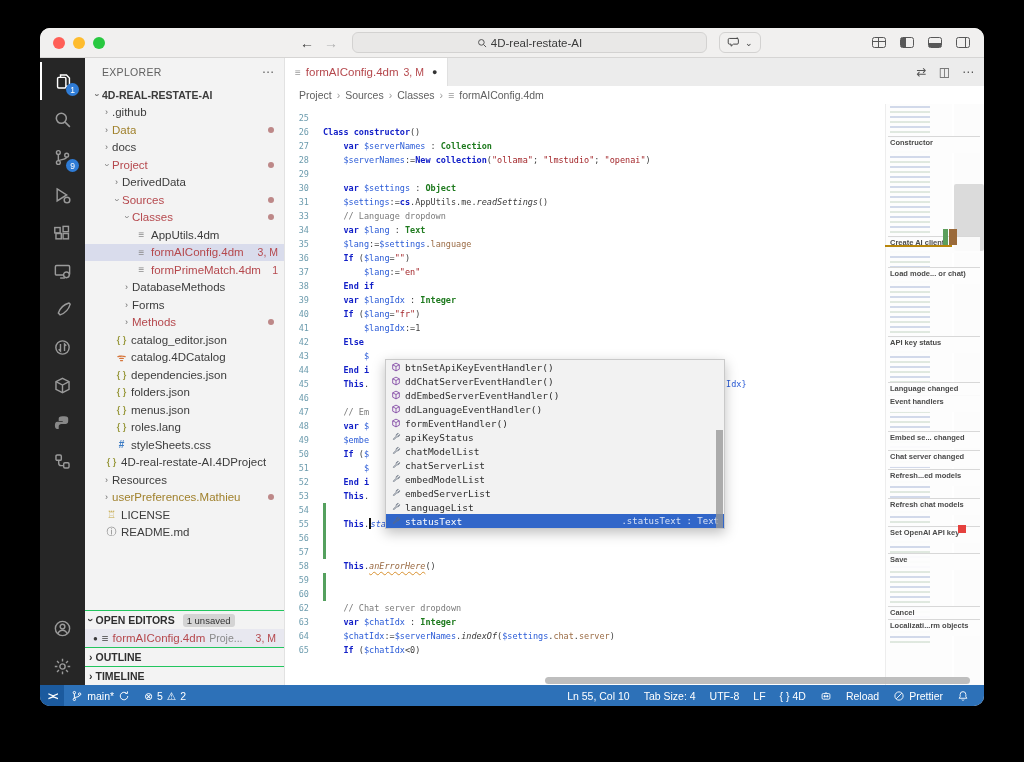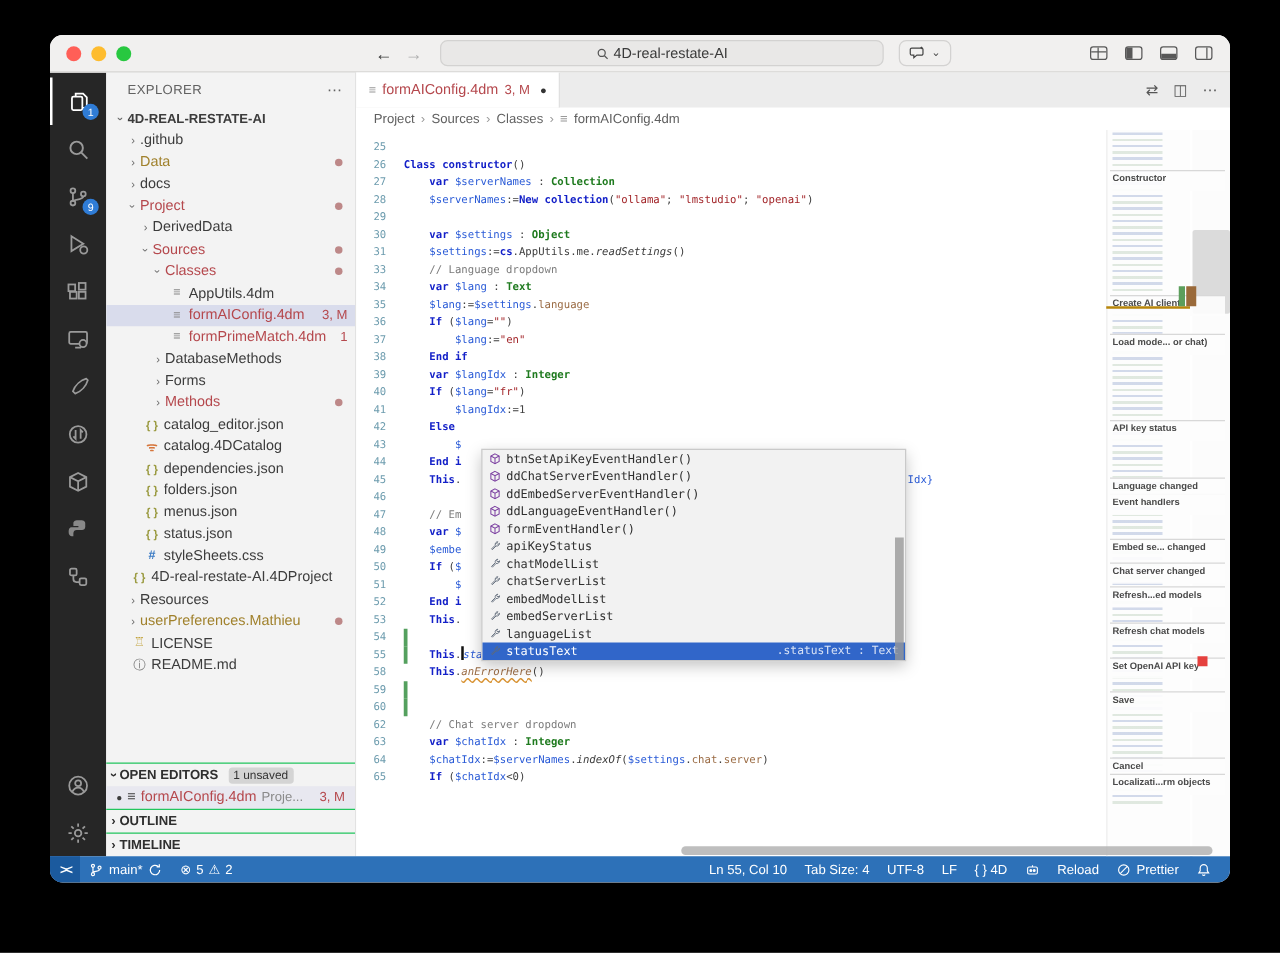--- a/index.html
+++ b/index.html
@@ -385,21 +385,21 @@
             <div class="trow" style="padding-left: 30px;">
               <span class="ficon json">{ }</span>
               <span class="lbl ">folders.json</span>
             </div>
             <div class="trow" style="padding-left: 30px;">
               <span class="ficon json">{ }</span>
               <span class="lbl ">menus.json</span>
             </div>
             <div class="trow" style="padding-left: 30px;">
               <span class="ficon json">{ }</span>
-              <span class="lbl ">status.json</span>
+              <span class="lbl ">roles.lang</span>
             </div>
             <div class="trow" style="padding-left: 30px;">
               <span class="ficon css">#</span>
               <span class="lbl ">styleSheets.css</span>
             </div>
             <div class="trow" style="padding-left: 20px;">
               <span class="ficon json">{ }</span>
               <span class="lbl ">4D-real-restate-AI.4DProject</span>
             </div>
             <div class="trow" style="padding-left: 16px;">
@@ -500,20 +500,22 @@
               <div class="cline"><span class="ln">46</span><span class="ctext"></span></div>
               <div class="cline"><span class="ln">47</span><span class="ctext"><span class="sp">    </span><span class="sc">// Em</span></span></div>
               <div class="cline"><span class="ln">48</span><span class="ctext"><span class="sp">    </span><span class="sk">var</span><span class="sp"> </span><span class="sv">$</span></span></div>
               <div class="cline"><span class="ln">49</span><span class="ctext"><span class="sp">    </span><span class="sv">$embe</span></span></div>
               <div class="cline"><span class="ln">50</span><span class="ctext"><span class="sp">    </span><span class="sk">If</span><span class="sp"> (</span><span class="sv">$</span></span></div>
               <div class="cline"><span class="ln">51</span><span class="ctext"><span class="sp">        </span><span class="sv">$</span></span></div>
               <div class="cline"><span class="ln">52</span><span class="ctext"><span class="sp">    </span><span class="sk">End i</span></span></div>
               <div class="cline"><span class="ln">53</span><span class="ctext"><span class="sp">    </span><span class="sk">This</span><span class="sp">.</span></span></div>
               <div class="cline"><span class="ln">54</span><span class="gbar"></span><span class="ctext"></span></div>
               <div class="cline"><span class="ln">55</span><span class="gbar"></span><span class="ctext"><span class="sp">    </span><span class="sk">This</span><span class="sp">.</span><span class="scur"></span><span class="smb">statusText</span><span class="sp">:=</span><span class="sk">cs</span><span class="sp">.AppUtils.me.</span><span class="sml">loc</span><span class="sp">(</span><span class="ss">"msg_ac_loading_models"</span><span class="sp">)</span></span></div>
+              <div class="cline"><span class="ln">56</span><span class="gbar"></span><span class="ctext"></span></div>
+              <div class="cline"><span class="ln">57</span><span class="gbar"></span><span class="ctext"></span></div>
               <div class="cline"><span class="ln">58</span><span class="ctext"><span class="sp">    </span><span class="sk">This</span><span class="sp">.</span><span class="serr">anErrorHere</span><span class="sp">()</span></span></div>
               <div class="cline"><span class="ln">59</span><span class="gbar"></span><span class="ctext"></span></div>
               <div class="cline"><span class="ln">60</span><span class="gbar"></span><span class="ctext"></span></div>
               <div class="cline"><span class="ln">62</span><span class="ctext"><span class="sp">    </span><span class="sc">// Chat server dropdown</span></span></div>
               <div class="cline"><span class="ln">63</span><span class="ctext"><span class="sp">    </span><span class="sk">var</span><span class="sp"> </span><span class="sv">$chatIdx</span><span class="sp"> : </span><span class="sty">Integer</span></span></div>
               <div class="cline"><span class="ln">64</span><span class="ctext"><span class="sp">    </span><span class="sv">$chatIdx</span><span class="sp">:=</span><span class="sv">$serverNames</span><span class="sp">.</span><span class="sm">indexOf</span><span class="sp">(</span><span class="sv">$settings</span><span class="sp">.</span><span class="spr">chat</span><span class="sp">.</span><span class="spr">server</span><span class="sp">)</span></span></div>
               <div class="cline"><span class="ln">65</span><span class="ctext"><span class="sp">    </span><span class="sk">If</span><span class="sp"> (</span><span class="sv">$chatIdx</span><span class="sp">&lt;0)</span></span></div>
             </div>
 
           <div class="minimap">

